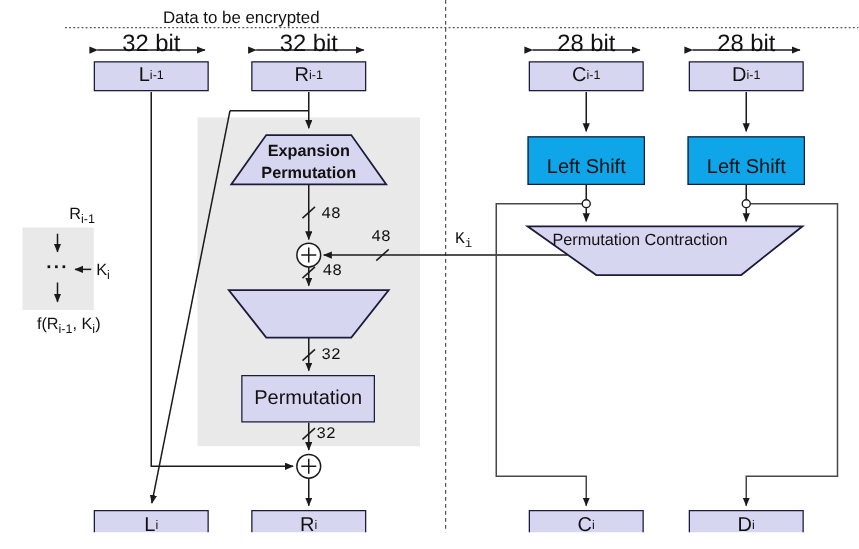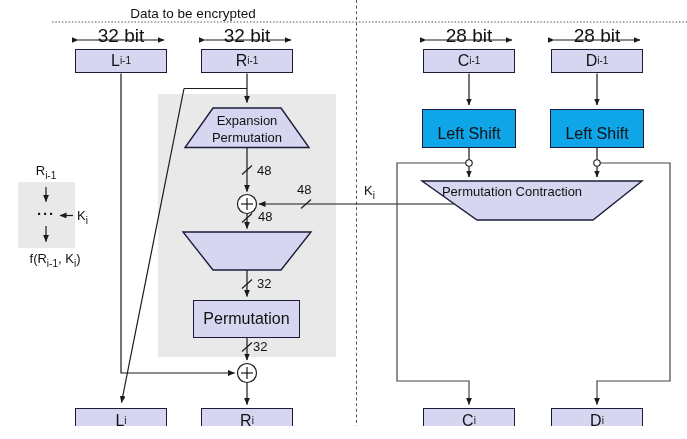--- a/index.html
+++ b/index.html
@@ -23,21 +23,21 @@
     display:flex;align-items:flex-end;justify-content:center;
     font-size:16px;box-sizing:border-box;padding-bottom:4px;
   }
   .permbox{
     position:absolute;background:#d6d6f0;border:1.5px solid #1c1c3a;
     display:flex;align-items:center;justify-content:center;
     font-size:16px;box-sizing:border-box;
   }
   .trap-txt{position:absolute;font-size:13px;line-height:17px;text-align:center;}
   .trap-txt2{position:absolute;font-size:13px;line-height:16.5px;text-align:center;}
-  .wnum{font-size:13px;}
+  .wnum{font-size:13px;font-family:Liberation Mono, monospace;}
   .legend{font-size:13px;}
   .dots{font-size:15px;font-weight:bold;letter-spacing:1px;}
 </style>
 </head>
 <body>
 
 <div id="stage">
 
   <svg id="diagram-svg" width="687" height="439" viewBox="0 0 687 439">
     <defs>
@@ -162,34 +162,34 @@
       <span>Left Shift</span>
     </div>
   <div class="ls" style="left:550px;top:109px;width:94px;height:39px;">
       <span>Left Shift</span>
     </div>
 
   <div class="permbox" style="left:193px;top:300px;width:107px;height:38px;">
       <span>Permutation</span>
     </div>
 
-  <div class="trap-txt" style="left:186px;top:112px;width:122px;">
+  <div class="trap-txt" style="left:186px;top:112px;width:122px;font-weight:bold;">
     <div>Expansion</div>
     <div>Permutation</div>
   </div>
   <div class="trap-txt2" style="left:412px;top:184px;width:200px;">
     <div>Permutation Contraction</div>
   </div>
 
   <div class="lbl wnum" style="left:257px;top:163px;">48</div>
   <div class="lbl wnum" style="left:297px;top:182px;">48</div>
   <div class="lbl wnum" style="left:258px;top:209px;">48</div>
   <div class="lbl wnum" style="left:257px;top:276px;">32</div>
   <div class="lbl wnum" style="left:253px;top:339px;">32</div>
 
   <div class="lbl wnum" style="left:364px;top:183px;"><span>K</span><sub>i</sub></div>
 
-  <div class="lbl legend ctr" style="left:16px;top:163px;width:60px;"><span>R</span><sub>i-1</sub></div>
+  <div class="lbl legend ctr" style="left:16px;top:163px;width:60px;text-align:right;"><span>R</span><sub>i-1</sub></div>
   <div class="lbl dots ctr" style="left:28px;top:205px;width:36px;">···</div>
   <div class="lbl legend" style="left:77px;top:208px;"><span>K</span><sub>i</sub></div>
   <div class="lbl legend ctr" style="left:16px;top:251px;width:78px;"><span>f(R</span><sub>i-1</sub><span>, K</span><sub>i</sub><span>)</span></div>
 
 </div>
 
 </body></html>

